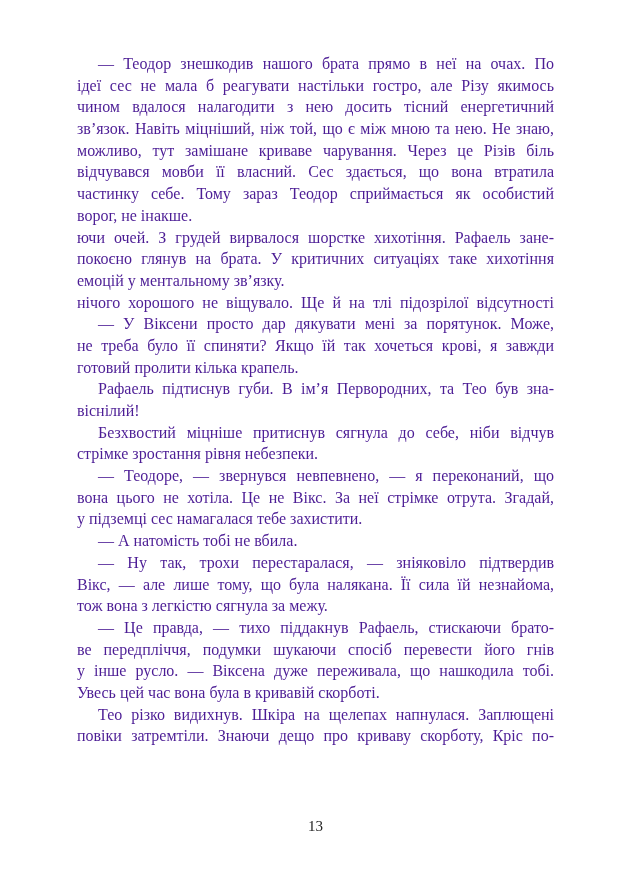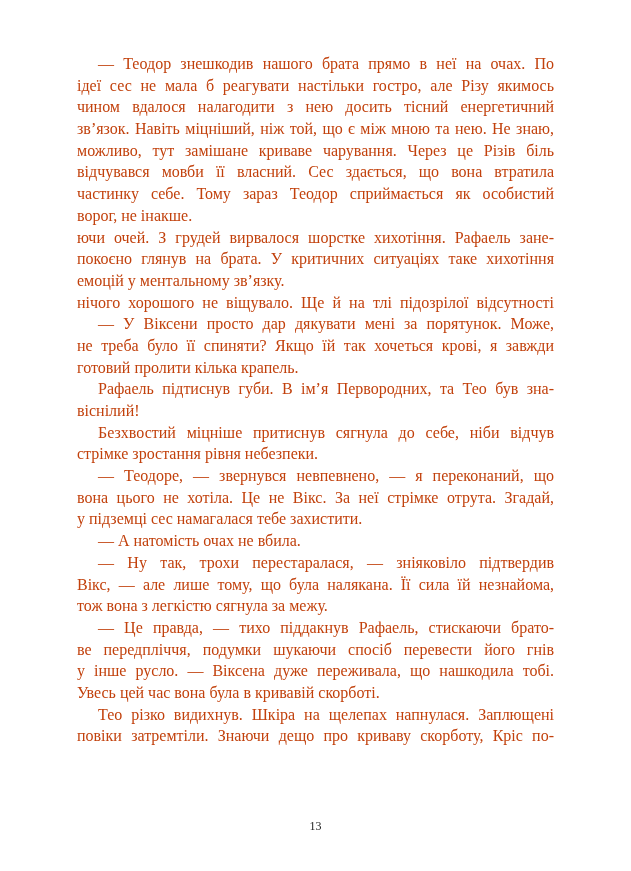--- a/index.html
+++ b/index.html
@@ -23,38 +23,38 @@
   }
   .para {
     margin: 0;
     padding: 0;
   }
   .line {
     font-size: 16px;
     line-height: 21.7px;
     height: 21.7px;
     overflow: hidden;
-    color: #c2410c;
+    color: #4c1d95;
     text-align: justify;
     text-align-last: justify;
     white-space: normal;
   }
   .line.indent {
     text-indent: 21px;
   }
   .line.end {
     text-align-last: left;
   }
   .page-number {
     position: absolute;
     left: 77px;
     top: 816px;
     width: 477px;
     text-align: center;
-    font-size: 12px;
+    font-size: 15px;
     line-height: 20px;
     color: #222222;
   }
 </style>
 </head>
 <body>
 
 <div class="page">
   <div class="text-block">
 
@@ -92,21 +92,21 @@
       <div class="line end">стрімке зростання рівня небезпеки.</div>
     </div>
 
     <div class="para">
       <div class="line indent">— Теодоре, — звернувся невпевнено, — я переконаний, що</div>
       <div class="line">вона цього не хотіла. Це не Вікс. За неї стрімке отрута. Згадай,</div>
       <div class="line end">у підземці сес намагалася тебе захистити.</div>
     </div>
 
     <div class="para">
-      <div class="line indent end">— А натомість очах не вбила.</div>
+      <div class="line indent end">— А натомість тобі не вбила.</div>
     </div>
 
     <div class="para">
       <div class="line indent">— Ну так, трохи перестаралася, — зніяковіло підтвердив</div>
       <div class="line">Вікс, — але лише тому, що була налякана. Її сила їй незнайома,</div>
       <div class="line end">тож вона з легкістю сягнула за межу.</div>
     </div>
 
     <div class="para">
       <div class="line indent">— Це правда, — тихо піддакнув Рафаель, стискаючи брато-</div>

